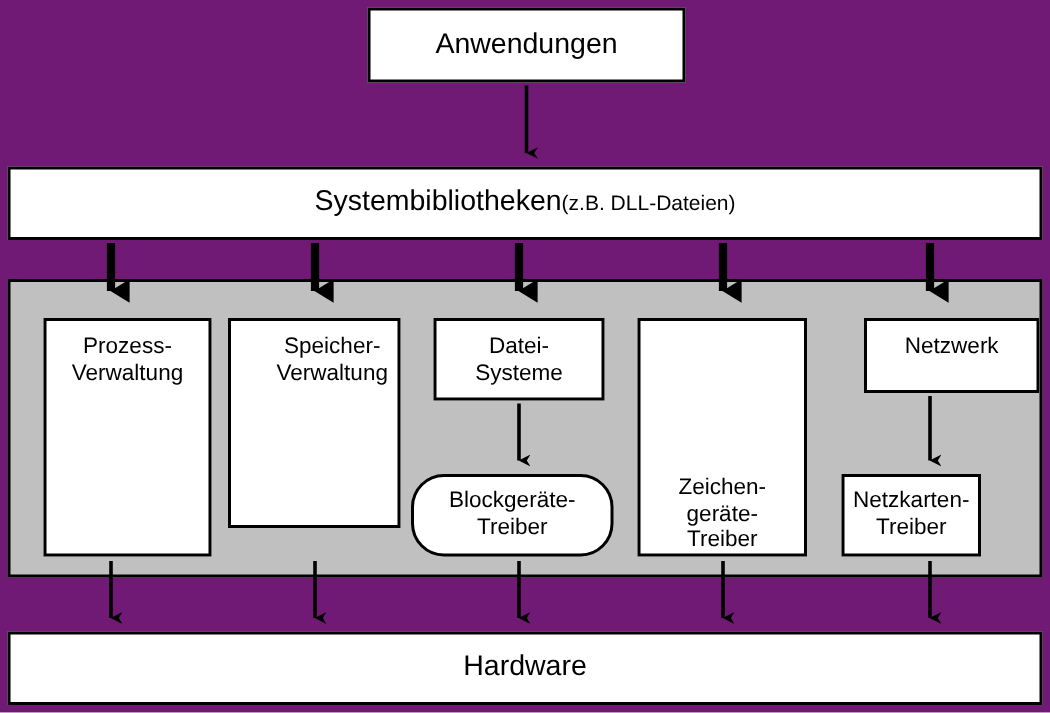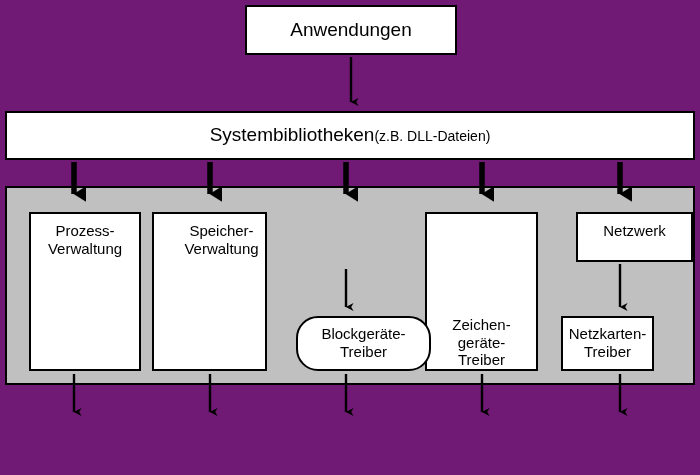--- a/index.html
+++ b/index.html
@@ -82,42 +82,49 @@
   <div class="box lib-box" style="left:5px; top:111px; width:690px; height:49px;">
     <span class="label"><span>Systembibliotheken</span><span class="lib-sub">(z.B. DLL-Dateien)</span></span>
   </div>
 
   <div class="kernel-region" style="left:5px; top:186px; width:690px; height:199px;"></div>
 
   <div class="box svc-box" style="left:18px; top:212px; width:112px; height:159px;margin-left:11px;">
     <span class="label">Prozess-
 Verwaltung</span>
   </div>
-  <div class="box svc-box" style="left:152px; top:212px; width:115px; height:159px;padding-left:24px;">
+  <div class="box svc-box" style="left:152px; top:212px; width:115px; height:140px;padding-left:24px;">
     <span class="label">Speicher-
 Verwaltung</span>
+  </div>
+  <div class="box svc-box" style="left:289px; top:212px; width:114px; height:55px;">
+    <span class="label">Datei-
+Systeme</span>
   </div>
   <div class="box svc-box" style="left:425px; top:212px; width:113px; height:159px;align-items:flex-end;">
     <span class="label">Zeichen-
 geräte-
 Treiber</span>
   </div>
   <div class="box svc-box" style="left:561px; top:212px; width:117px; height:50px;margin-left:15px;">
     <span class="label">Netzwerk</span>
   </div>
 
-  <div class="box drv-box" style="left:296px; top:316px; width:135px; height:55px;border-radius:22px;">
+  <div class="box drv-box" style="left:274px; top:316px; width:135px; height:55px;border-radius:22px;">
     <span class="label">Blockgeräte-
 Treiber</span>
   </div>
   <div class="box drv-box" style="left:561px; top:316px; width:93px; height:55px;">
     <span class="label">Netzkarten-
 Treiber</span>
   </div>
 
+  <div class="box hw-box" style="left:5px; top:421px; width:690px; height:49px;">
+    <span class="label">Hardware</span>
+  </div>
 
   <svg class="arrows" viewBox="0 0 700 475">
     <defs>
       <marker id="thinhead" markerWidth="9" markerHeight="9" refX="4.5" refY="7.6" orient="auto" markerUnits="userSpaceOnUse">
         <path d="M 0.6 0 L 4.5 7.8 L 8.4 0 L 4.5 2.4 Z" fill="#000000"></path>
       </marker>
       <marker id="thickhead" markerWidth="17" markerHeight="14" refX="8.5" refY="12.4" orient="auto" markerUnits="userSpaceOnUse">
         <path d="M 0.6 0 L 8.5 12.8 L 16.4 0 Z" fill="#000000"></path>
       </marker>
     </defs>

